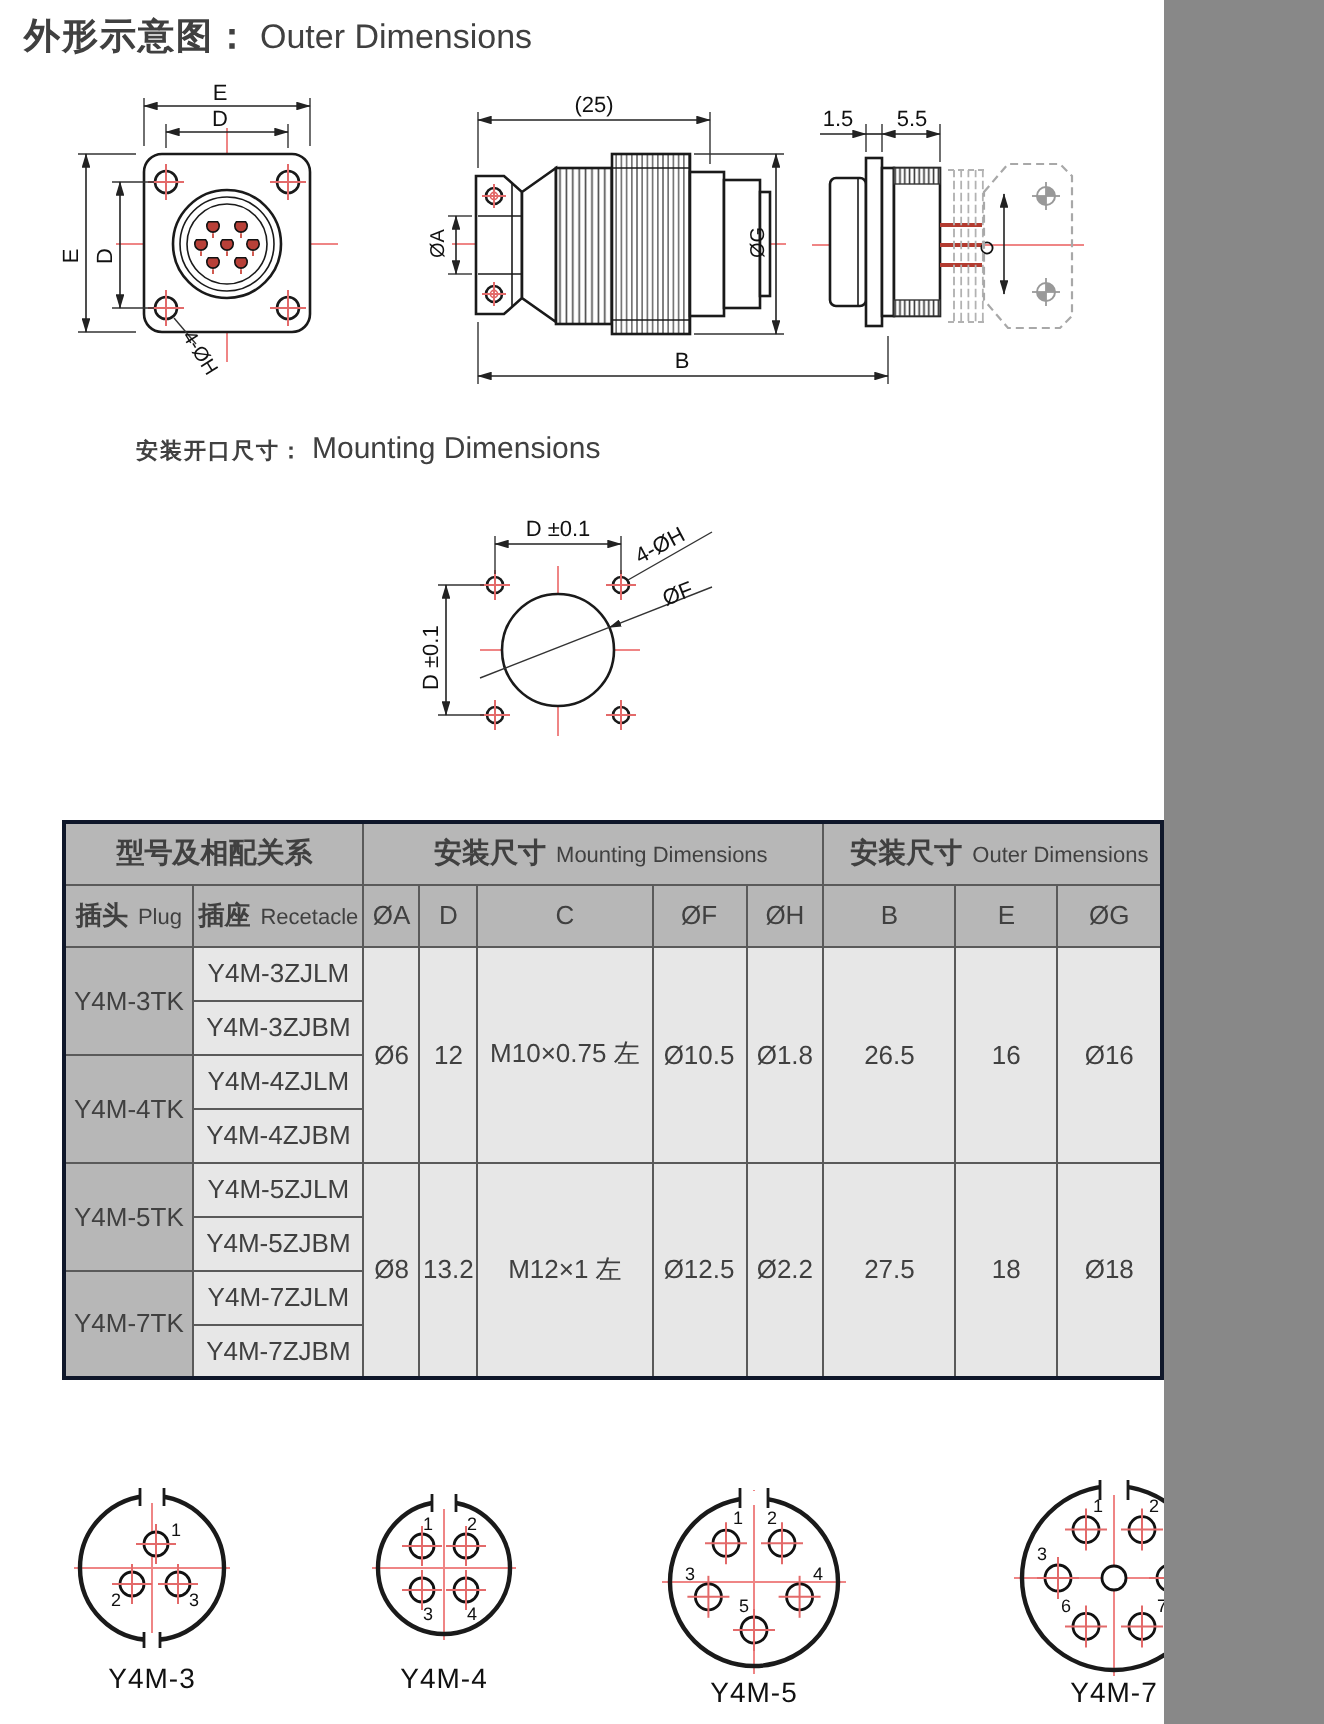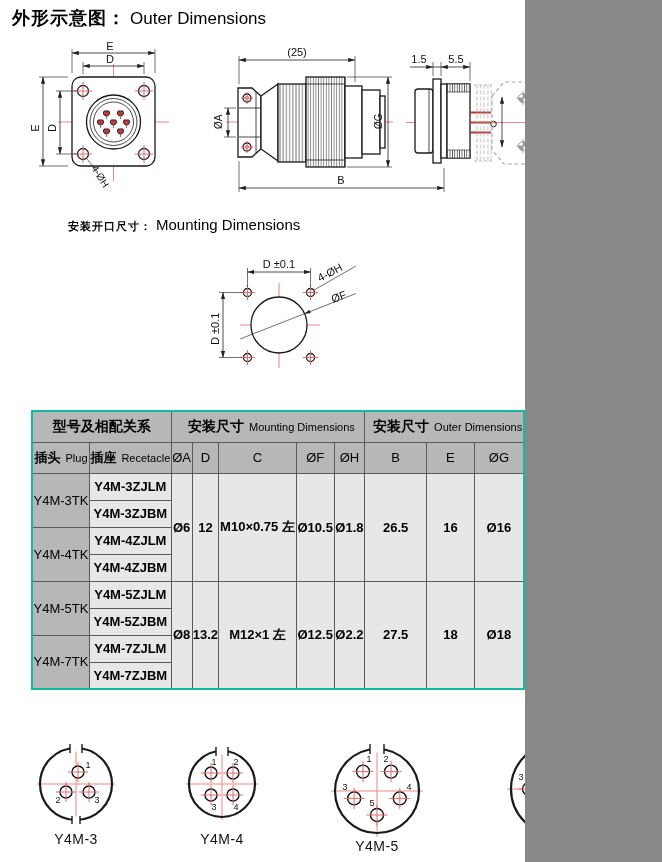--- a/index.html
+++ b/index.html
@@ -1,17 +1,17 @@
 <!DOCTYPE html>
 <html><head>
 <meta charset="utf-8">
 <style>
   html,body{margin:0;padding:0;background:#888;}
-  #page{position:relative;width:525px;height:862px;background:#ffffff;overflow:hidden;
-        font-family:"Liberation Sans","DejaVu Sans",sans-serif;color:#000000;}
+  #page{position:relative;width:582px;height:862px;background:#ffffff;overflow:hidden;
+        font-family:"Liberation Sans","DejaVu Sans",sans-serif;color:#404040;}
   .abs{position:absolute;}
   .sec-title .cn{font-weight:bold;font-size:18px;letter-spacing:1px;}
   .sec-title .en{font-size:17px;margin-left:4px;}
   .sub-title .cn{font-weight:bold;font-size:11px;letter-spacing:1px;}
   .sub-title .en{font-size:15px;margin-left:4px;}
   .sec-title3 .cn{font-weight:bold;font-size:17px;letter-spacing:1px;}
   .sec-title3 .en{font-size:16px;margin-left:4px;}
   svg{position:absolute;left:0;display:block;}
   svg text{font-family:"Liberation Sans","DejaVu Sans",sans-serif;fill:#111;}
   .dim{stroke:#222;stroke-width:0.8;fill:none;}
@@ -20,25 +20,25 @@
   .bt{stroke:#1a1a1a;stroke-width:0.8;fill:none;}
   .red{stroke:#ef8585;stroke-width:1;fill:none;}
   .red2{stroke:#e36a6a;stroke-width:1;fill:none;}
   .gray{stroke:#a8a8a8;stroke-width:1.1;fill:none;}
   .dtext{font-size:11px;}
   .pin{stroke:#111;stroke-width:1.4;fill:#ffffff;}
   .pinlab{font-size:9px;}
   .cap{font-size:14px;letter-spacing:0.5px;}
   
   #spec-table{position:absolute;left:31px;top:410px;border-collapse:collapse;table-layout:fixed;
-      background:#e7e7e7;border:2px solid #14b8a6;}
+      background:#e7e7e7;border:2px solid #0f172a;}
   #spec-table td,#spec-table th{border:1px solid #5a5a5a;text-align:center;vertical-align:middle;
       padding:0;overflow:hidden;white-space:nowrap;font-weight:normal;}
   #spec-table .g{background:#b7b7b7;}
-  #spec-table .l{background:#e7e7e7;font-weight:bold;}
+  #spec-table .l{background:#e7e7e7;}
   #spec-table tr.hr{height:31px;}
   #spec-table tr.br{height:27px;}
   .cnb{font-weight:bold;font-size:14px;}
   .cns{font-weight:bold;font-size:13px;}
   .ens{font-size:11px;margin-left:5px;}
   .colh{font-size:13px;}
   .val{font-size:13px;}
   .model{font-size:13px;}
   .left-pad{text-align:left;padding-left:7px !important;}
 </style>

